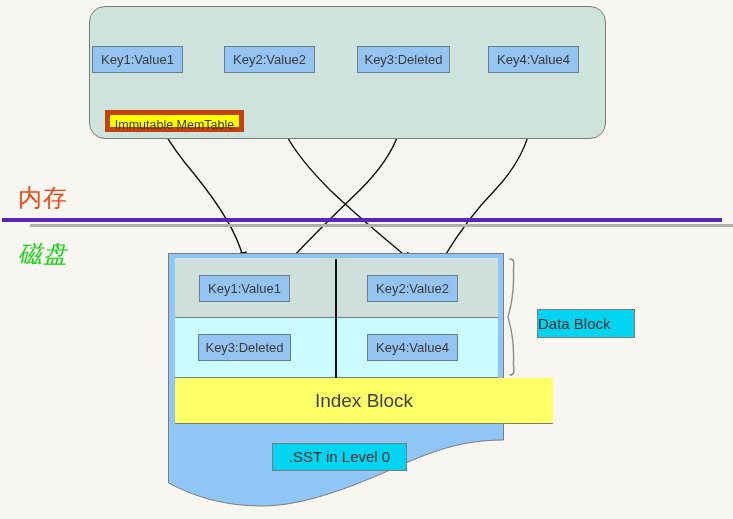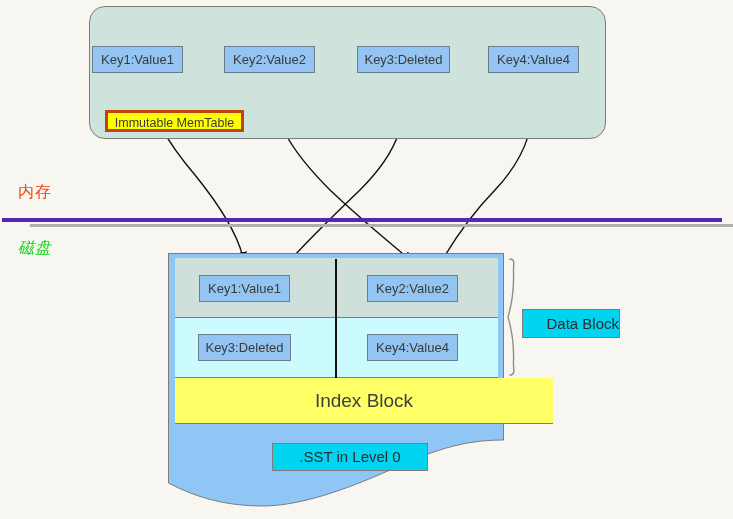--- a/index.html
+++ b/index.html
@@ -44,41 +44,41 @@
     color: #3a3a3a;
     font-size: 13px;
     line-height: 25px;
     text-align: center;
     white-space: nowrap;
   }
   .memtable-label {
     left: 105px; top: 110px;
     width: 139px; height: 22px;
     background: #ffff00;
-    border: 3px solid #c2410c;
+    border: 5px solid #c2410c;
     color: #3a3a3a;
     font-size: 12.5px;
     line-height: 20px;
     text-align: center;
     white-space: nowrap;
   }
 
   
   .divider-purple {
     left: 2px; top: 218px;
     width: 720px; height: 4px;
     background: #5a24bb;
   }
   .divider-shadow {
     left: 30px; top: 224px;
     width: 703px; height: 3px;
     background: #b0b0ab;
   }
   .zone-label {
-    font-size: 16px;
+    font-size: 24px;
     font-weight: normal;
     white-space: nowrap;
     letter-spacing: 1px;
   }
   .zone-memory { left: 18px; top: 182px; color: #f2440d; }
   .zone-disk   { left: 18px; top: 238px; color: #11d411; font-style: italic; }
 
   
   .sst-outer {
     left: 168px; top: 253px;
@@ -115,38 +115,38 @@
     width: 378px; height: 46px;
     background: #ffff66;
     border-bottom: 1px solid #7c7c7c;
     color: #3f3f3f;
     font-size: 19px;
     line-height: 45px;
     text-align: center;
   }
   .sst-label {
     left: 272px; top: 443px;
-    width: 156px; height: 28px;
+    width: 135px; height: 28px;
     background: #00d4f0;
     border: 1px solid #7c7c7c;
     color: #2c2c2c;
     font-size: 15px;
     line-height: 26px;
     text-align: center;
     white-space: nowrap;
   }
   .data-block-label {
-    left: 522px; top: 309px;
+    left: 537px; top: 309px;
     width: 98px; height: 29px;
     background: #00d4f0;
     border: 1px solid #7c7c7c;
     color: #2c2c2c;
     font-size: 15px;
     line-height: 27px;
-    text-align: right;
+    text-align: left;
     white-space: nowrap;
   }
 </style>
 </head>
 <body>
 
 <div id="stage">
 
   <svg class="svg-layer" viewBox="0 0 733 519" xmlns="http://www.w3.org/2000/svg">
     <defs>

